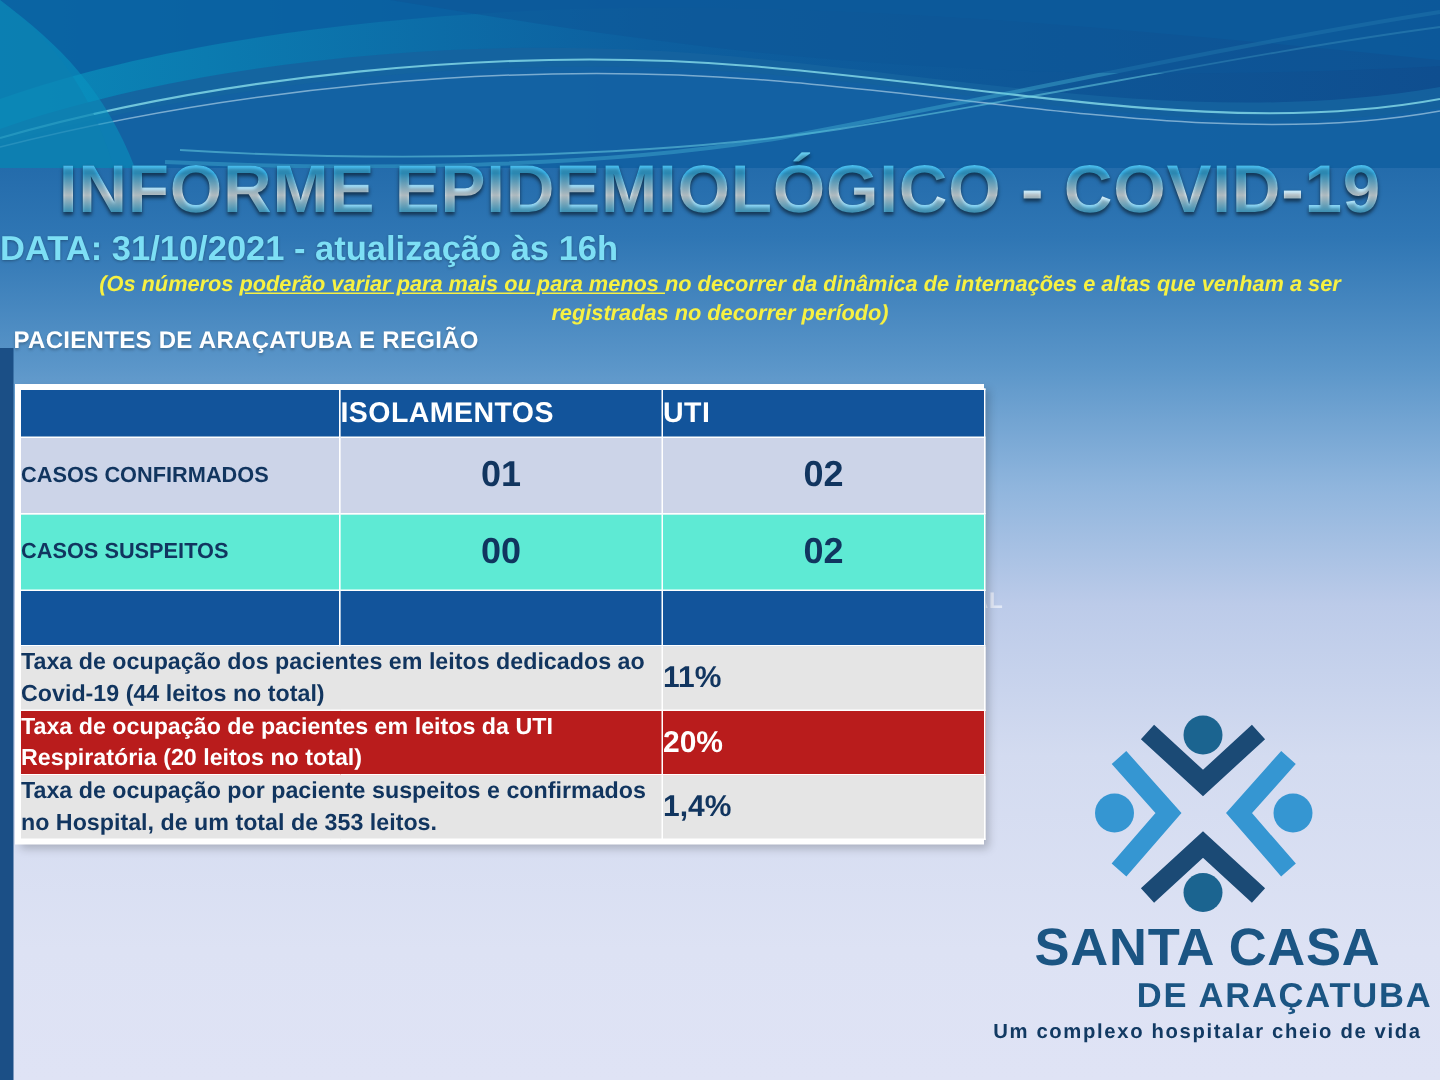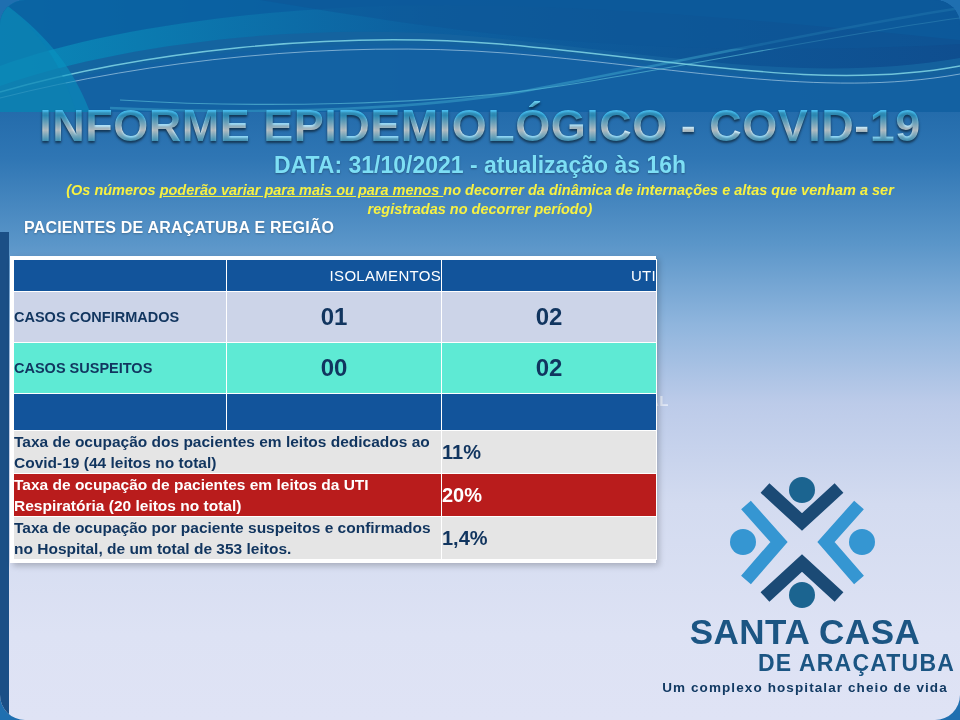--- a/index.html
+++ b/index.html
@@ -13,21 +13,20 @@
     background:linear-gradient(to bottom,
       #0f5c9e 0%,
       #1a63a4 10%,
       #2f76b4 22%,
       #5b96c9 34%,
       #8fb5dd 45%,
       #bccbe9 56%,
       #d3dbf0 70%,
       #dde2f4 88%,
       #dfe3f5 100%);
-    border-radius:25px;
   }
 
   
   .banner{position:absolute;left:0;top:0;width:960px;height:112px;overflow:hidden;}
   .banner svg{display:block;width:960px;height:112px;}
 
   
   .left-bar{
     position:absolute;left:0;top:232px;width:9px;height:488px;
     background:#1b4f86;
@@ -42,32 +41,32 @@
     -webkit-text-fill-color:transparent;
     text-shadow:0 2px 2px rgba(0,0,0,.25);
     white-space:nowrap;
   }
   .title-shadow{
     position:absolute;left:0;top:100px;width:960px;text-align:center;
     font-size:45px;font-weight:bold;letter-spacing:.5px;color:#0b3e6d;
     text-shadow:0 2px 3px rgba(0,0,0,.35);white-space:nowrap;z-index:0;
   }
   .subtitle{
-    position:absolute;left:0;top:152px;width:960px;text-align:center;
+    position:absolute;left:0;top:152px;width:960px;
     font-size:23px;font-weight:bold;color:#7ddff5;white-space:nowrap;
     text-shadow:0 1px 2px rgba(0,0,0,.3);
   }
   .note{
     position:absolute;left:40px;top:181px;width:880px;text-align:center;
     font-size:14.5px;font-style:italic;font-weight:bold;color:#f7f142;
     line-height:19px;
   }
   .note u{text-decoration:underline;}
   .section-label{
-    position:absolute;left:24px;top:219px;
+    position:absolute;left:9px;top:219px;
     font-size:16px;font-weight:bold;color:#ffffff;letter-spacing:.2px;
     text-shadow:0 1px 2px rgba(0,0,0,.25);
   }
 
   
   .ghost-text{
     position:absolute;left:648px;top:392px;
     font-size:15px;font-weight:bold;color:#eef2fb;opacity:.75;
     letter-spacing:.5px;
   }
@@ -78,22 +77,22 @@
     box-shadow:3px 3px 6px rgba(0,0,0,.22);
     background:#ffffff;padding:3px;box-sizing:border-box;
   }
   table.grid{border-collapse:collapse;width:640px;table-layout:fixed;}
   table.grid td{border:1px solid #ffffff;padding:0;}
 
   .c-label{width:212px;}
   .c-iso{width:214px;}
   .c-uti{width:214px;}
 
-  .hdr{background:#12549b;color:#ffffff;font-size:15px;font-weight:normal;
-       text-align:right;height:31px;letter-spacing:.3px;}
+  .hdr{background:#12549b;color:#ffffff;font-size:19px;font-weight:bold;
+       text-align:left;height:31px;letter-spacing:.3px;}
   .hdr-empty{background:#12549b;height:31px;}
 
   .row-a{background:#ccd4e8;}
   .row-b{background:#5eead4;}
   .lbl{font-size:14.5px;font-weight:bold;color:#11355f;padding:0 0 0 12px;height:50px;}
   .num{font-size:24px;font-weight:bold;color:#11355f;text-align:center;height:50px;}
 
   .band{background:#12549b;height:36px;}
 
   .occ-text{font-size:15.5px;font-weight:bold;color:#11355f;

